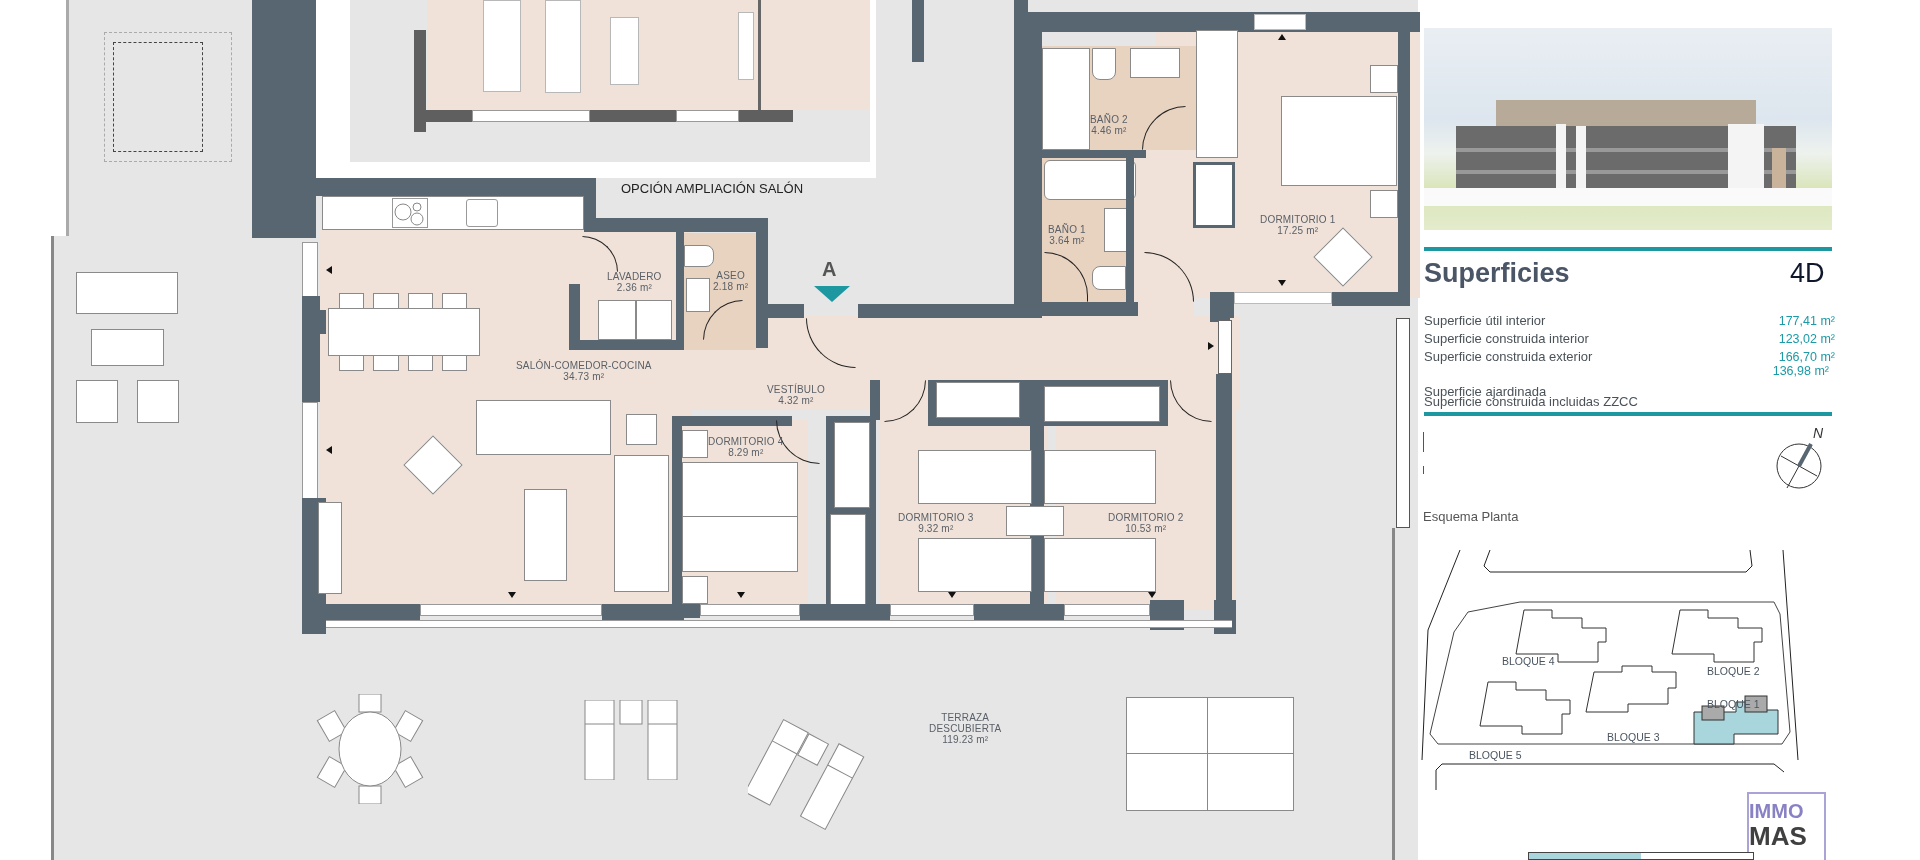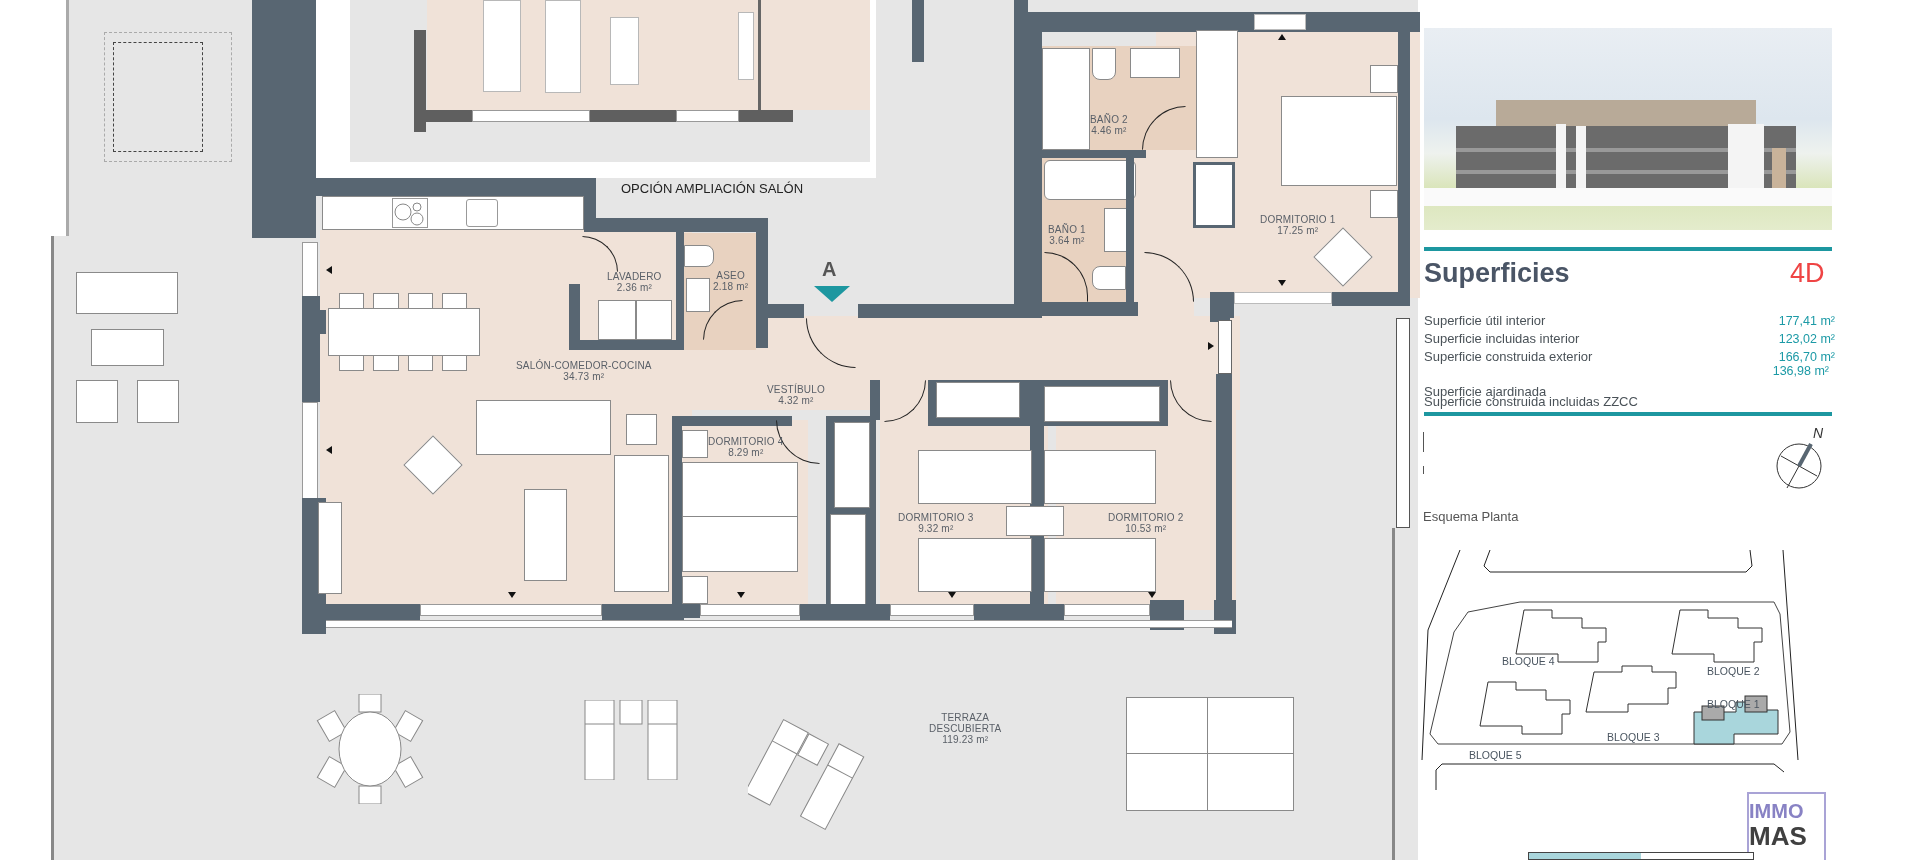--- a/index.html
+++ b/index.html
@@ -11,21 +11,21 @@
   .wall{background:#586672;}
   .wall2{background:#5f5f5f;}
   .furn{background:#ffffff;border:1px solid #8a8a8a;box-sizing:border-box;}
   .furn-light{background:#ffffff;border:1px solid #b8b8b8;box-sizing:border-box;}
   .label{position:absolute;color:#5a6068;font-size:10px;line-height:11px;text-align:center;white-space:nowrap;letter-spacing:0.2px;}
   .door{position:absolute;border:1px solid #222;border-color:#222 transparent transparent #222;box-sizing:border-box;}
   .tri{position:absolute;width:0;height:0;}
   .plan-wrap{position:absolute;left:0;top:0;width:1420px;height:860px;}
   .panel{position:absolute;left:1420px;top:0;width:500px;height:860px;background:#fff;}
   .sup-title{position:absolute;left:1424px;top:258px;font-size:27px;font-weight:bold;color:#4a5566;}
-  .sup-code{position:absolute;left:1790px;top:258px;font-size:27px;color:#ef4444;}
+  .sup-code{position:absolute;left:1790px;top:258px;font-size:27px;color:#0f172a;}
   .rule{position:absolute;left:1424px;width:408px;height:4px;background:#1d97a0;}
   .sup-row{position:absolute;left:1424px;font-size:13px;color:#4a5258;}
   .sup-val{position:absolute;font-size:12.5px;color:#1c9aa6;text-align:right;width:120px;}
   .bloque{position:absolute;font-size:10.5px;color:#4a5560;}
 </style>
 </head>
 <body>
 
 <div class="plan-wrap">
 
@@ -322,21 +322,21 @@
     <rect x="348" y="120" width="14" height="44" fill="#c9b39a"></rect>
     <rect x="0" y="160" width="408" height="18" fill="#fafafa"></rect>
   </svg>
 </div>
 
 <div class="rule" style="top:247px;"></div>
 <div class="sup-title">Superficies</div>
 <div class="sup-code">4D</div>
 
 <div class="sup-row" style="top:313px;">Superficie útil interior</div>
-<div class="sup-row" style="top:331px;">Superficie incluidas interior</div>
+<div class="sup-row" style="top:331px;">Superficie construida interior</div>
 <div class="sup-row" style="top:349px;">Superficie construida exterior</div>
 <div class="sup-row" style="top:372px;margin-top:22px;">Superficie construida incluidas ZZCC</div>
 <div class="sup-row" style="top:384px;">Superficie ajardinada</div>
 
 <div class="sup-val" style="left:1715px;top:314px;">177,41 m²</div>
 <div class="sup-val" style="left:1715px;top:332px;">123,02 m²</div>
 <div class="sup-val" style="left:1715px;top:350px;">166,70 m²</div>
 <div class="sup-val" style="left:1709px;top:364px;">136,98 m²</div>
 
 <div class="rule" style="top:412px;"></div>

